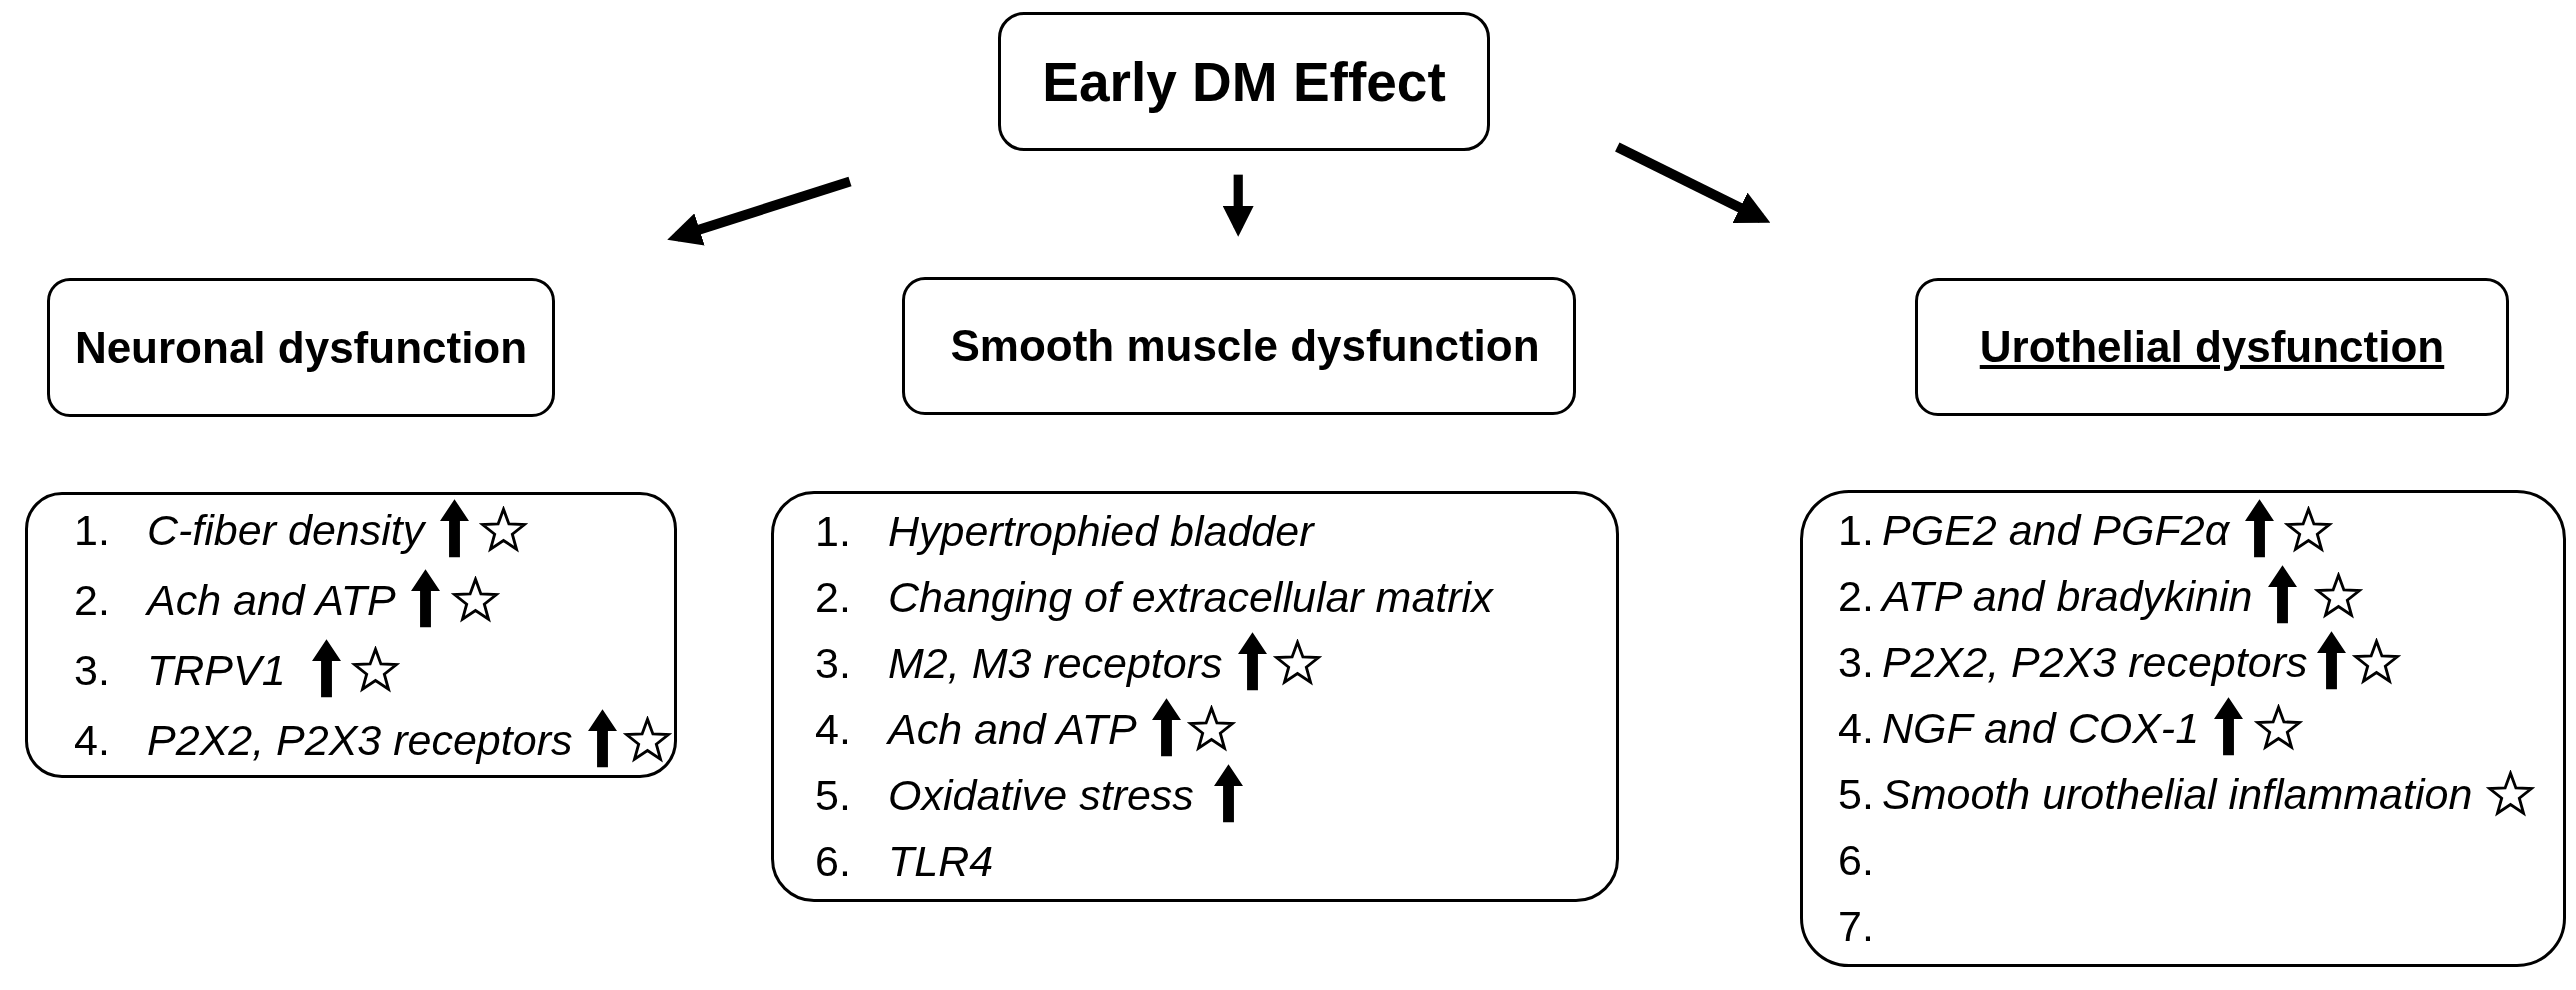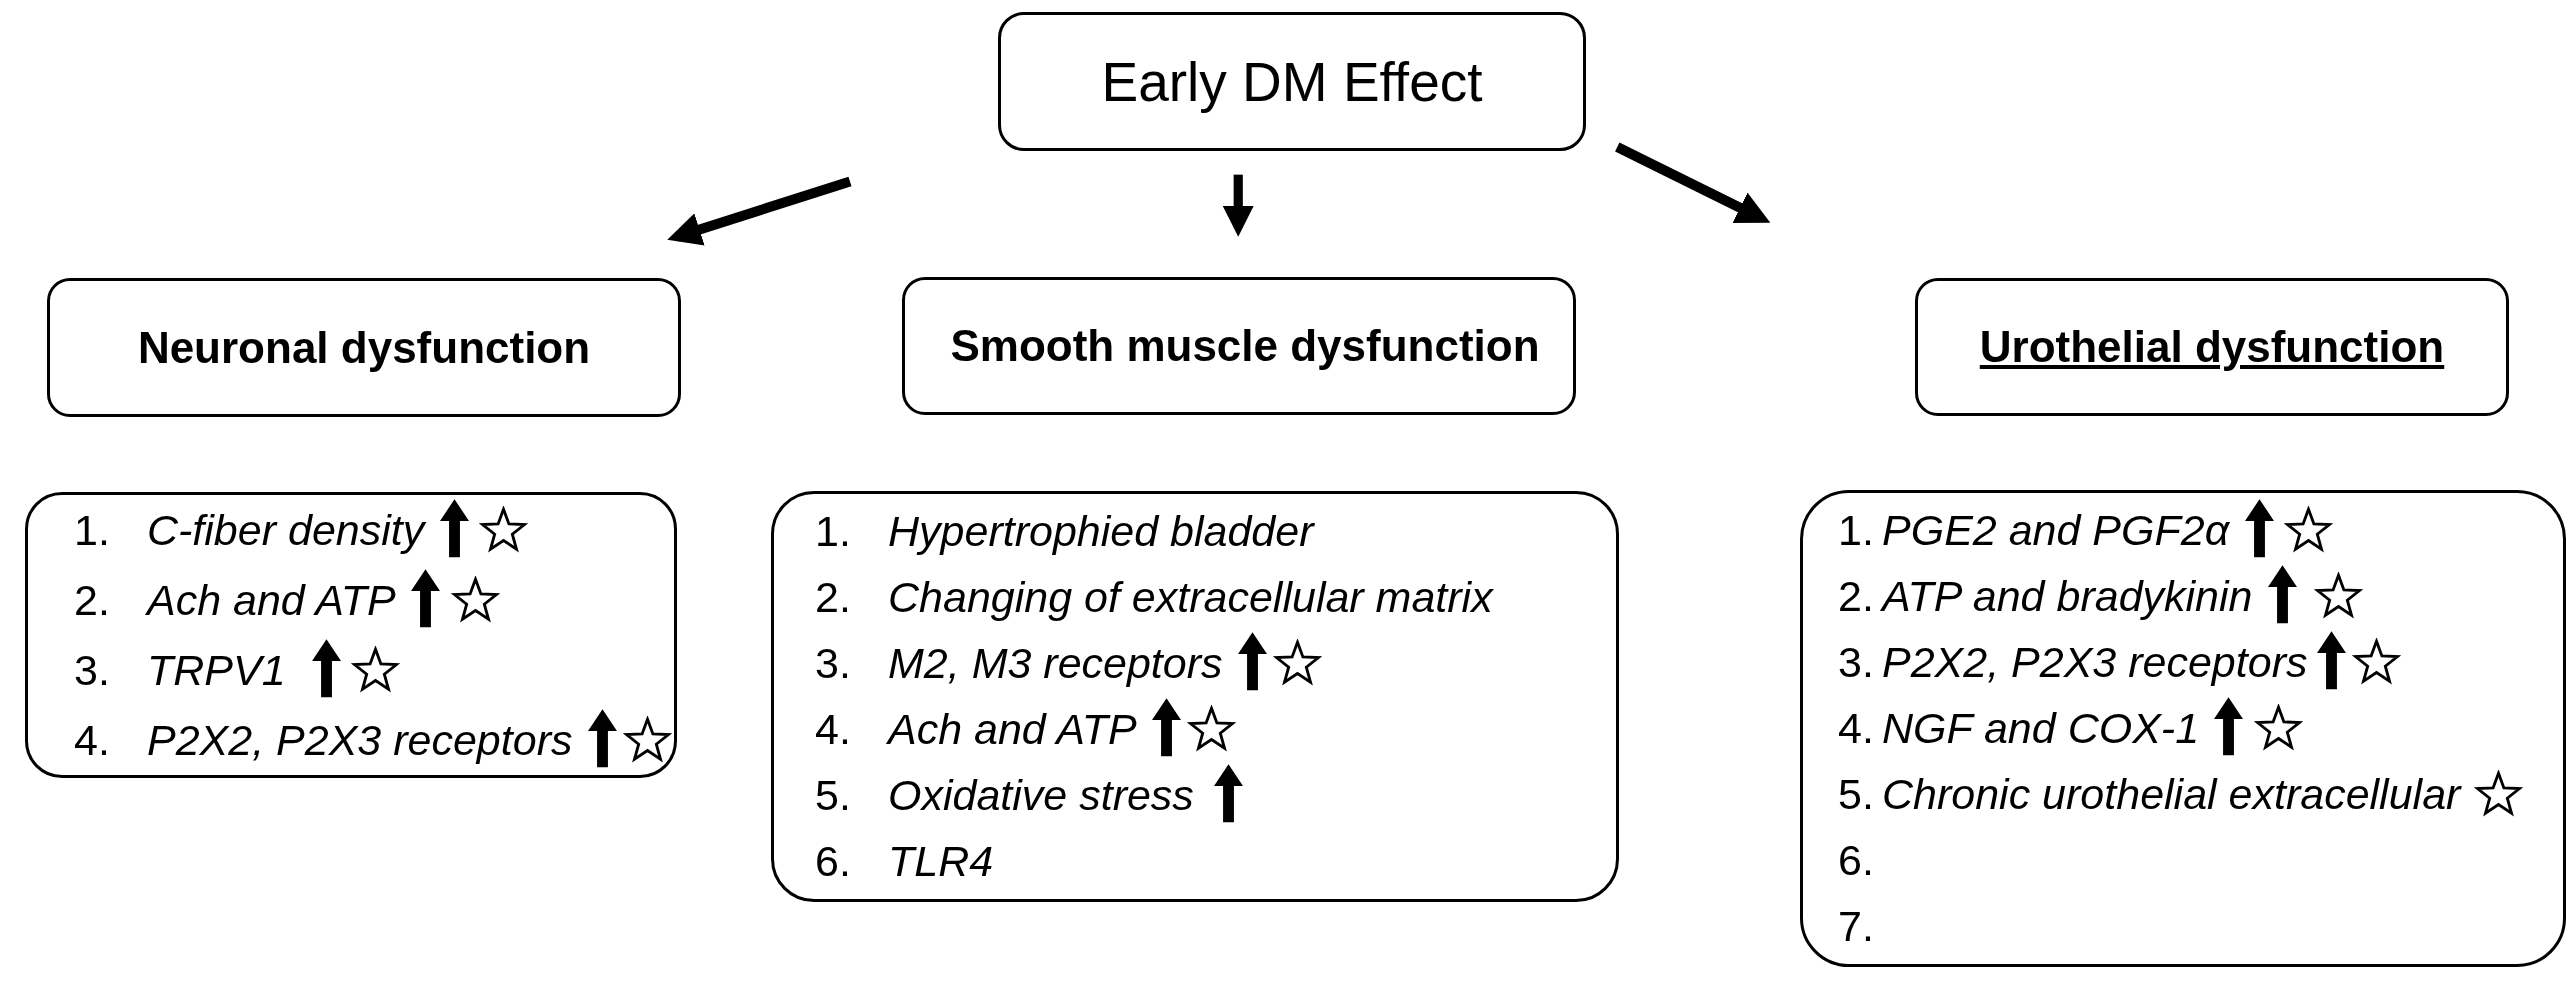--- a/index.html
+++ b/index.html
@@ -20,29 +20,29 @@
   .box {
     position: absolute;
     background: #ffffff;
     border: 3.1px solid #000000;
     box-sizing: border-box;
     display: flex;
     align-items: center;
     justify-content: center;
   }
   .title-box {
-    left: 998px; top: 12.3px; width: 588px; height: 139px;
+    left: 998px; top: 12.3px; width: 492px; height: 139px;
     border-radius: 26px;
-    font-size: 55px; font-weight: normal; text-align: right;
+    font-size: 55px; font-weight: bold; text-align: right;
   }
   .header-box {
     border-radius: 23px;
     font-size: 44px; font-weight: bold;
   }
-  .hb-neuronal   { left: 47px;   top: 278px; width: 634px; height: 139px; }
+  .hb-neuronal   { left: 47px;   top: 278px; width: 508px; height: 139px; }
   .hb-smooth     { left: 902px; top: 277px; width: 674px; height: 138px; padding-left: 12px; }
   .hb-urothelial { left: 1915px; top: 278px; width: 594px; height: 138px; text-decoration: underline; }
   .list-box {
     position: absolute;
     background: #ffffff;
     border: 3.1px solid #000000;
     box-sizing: border-box;
     font-size: 43px;
     display: flex;
     flex-direction: column;
@@ -222,21 +222,21 @@
       <span class="txt">NGF and COX-1</span>
       <svg class="up-arrow" viewBox="0 0 40 80">
           <path d="M20 0 L40 30 L27.5 30 L27.5 80 L12.5 80 L12.5 30 L0 30 Z" fill="#000000"></path>
         </svg>
       <svg class="star" viewBox="0 0 60 60">
           <path d="M30 4 L36.6 21.9 L55.7 22.7 L40.8 34.5 L45.9 52.8 L30 42.3 L14.1 52.8 L19.2 34.5 L4.3 22.7 L23.4 21.9 Z" fill="#ffffff" stroke="#000000" stroke-width="3.5" stroke-linejoin="miter"></path>
         </svg>
     </div>
     <div class="row">
       <span class="num">5.</span>
-      <span class="txt">Chronic urothelial extracellular</span>
+      <span class="txt">Smooth urothelial inflammation</span>
       <svg class="star" viewBox="0 0 60 60" style="margin-left:13.8px">
           <path d="M30 4 L36.6 21.9 L55.7 22.7 L40.8 34.5 L45.9 52.8 L30 42.3 L14.1 52.8 L19.2 34.5 L4.3 22.7 L23.4 21.9 Z" fill="#ffffff" stroke="#000000" stroke-width="3.5" stroke-linejoin="miter"></path>
         </svg>
     </div>
     <div class="row">
       <span class="num">6.</span>
     </div>
     <div class="row">
       <span class="num">7.</span>
     </div>

